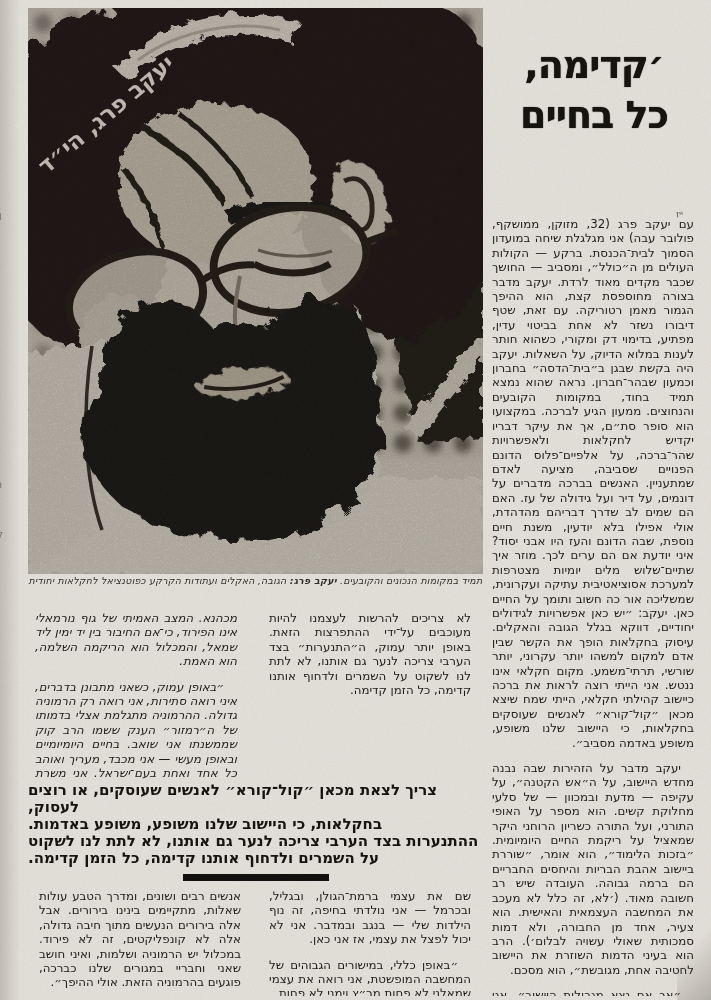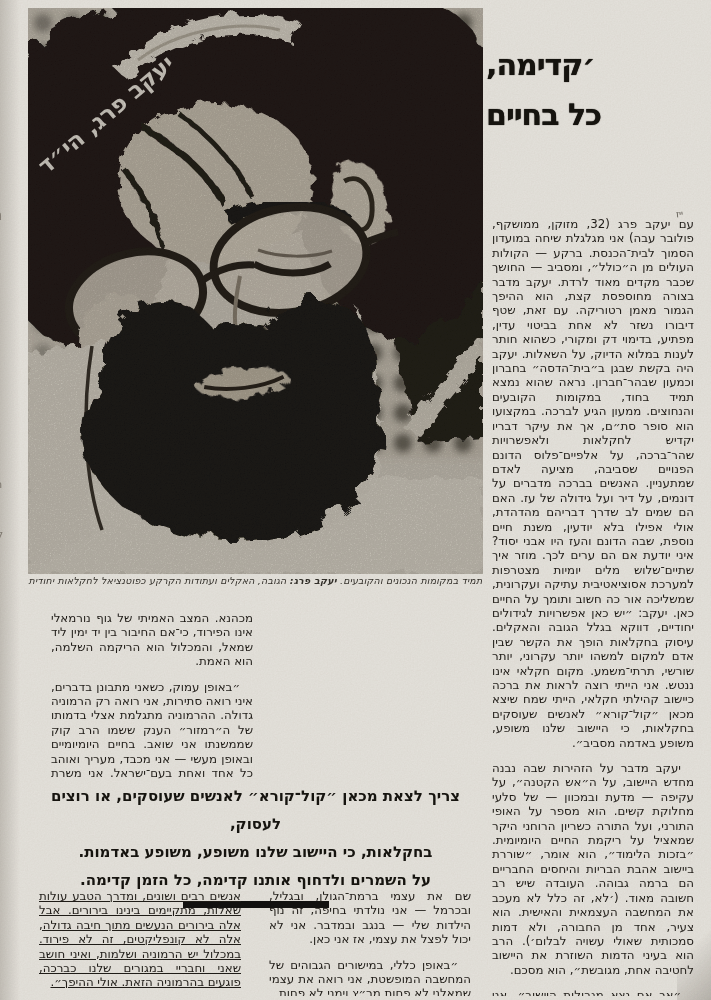--- a/index.html
+++ b/index.html
@@ -5,22 +5,22 @@
   html,body{margin:0;padding:0;}
   body{
     width:711px;height:1000px;position:relative;overflow:hidden;
     background:#e9e6e0;
     font-family:"DejaVu Sans",sans-serif;
   }
   .page{position:absolute;inset:0;direction:rtl;}
   
   .headline{
     position:absolute;left:486px;top:40px;width:216px;
-    text-align:left;font-weight:bold;color:#16140f;
-    font-size:30px;line-height:50px;letter-spacing:-1px;
+    text-align:center;font-weight:bold;color:#16140f;
+    font-size:38px;line-height:50px;letter-spacing:-1px;
     text-shadow:0 0 1px #16140f;
   }
   
   .photo{
     position:absolute;left:28px;top:8px;width:455px;height:566px;
     background:#d8d3c9;overflow:hidden;
   }
   .photo svg{display:block;}
   
   .caption{
@@ -32,28 +32,28 @@
   
   .col{
     position:absolute;width:224px;overflow:hidden;
     font-size:11.8px;line-height:14.4px;
     text-align:justify;color:#201d18;
   }
   .col p{margin:11px;text-indent:13px;}
   .col p.no-indent{text-indent:0;}
   .col-right{left:481px;top:206px;height:790px;}
   .col-mid-right{left:258px;top:600px;height:182px;}
-  .col-mid-left{left:40px;top:600px;height:182px;}
+  .col-mid-left{left:24px;top:600px;height:182px;font-style:italic;}
   .col-bot-right{left:258px;top:878px;height:118px;}
-  .col-bot-left{left:28px;top:878px;height:118px;text-decoration:underline;}
+  .col-bot-left{left:28px;top:878px;height:118px;}
   
   .pullquote{
     position:absolute;left:28px;top:782px;width:455px;
-    text-align:center;font-weight:bold;color:#16140f;
-    font-size:15px;line-height:28px;
+    text-align:left;font-weight:bold;color:#16140f;
+    font-size:15px;line-height:17px;
   }
   .pullquote .bar{
     width:146px;height:7px;background:#121110;margin:7px auto 0;
   }
   
   .edge-left{
     position:absolute;left:0;top:0;width:20px;height:1000px;
     background:linear-gradient(to right,rgba(110,104,92,.28),rgba(110,104,92,0));
     pointer-events:none;
   }
@@ -203,29 +203,31 @@
     <span>תמיד במקומות הנכונים והקובעים. </span><span class="cap-name">יעקב פרג:</span><span> הגובה, האקלים ועתודות הקרקע כפוטנציאל לחקלאות יחודית</span>
   </div>
 
   <div class="col col-right">
     <p class="no-indent">עם יעקב פרג (32, מזוקן, ממושקף, פולובר עבה) אני מגלגלת שיחה במועדון הסמוך לבית־הכנסת. ברקע — הקולות העולים מן ה״כולל״, ומסביב — החושך שכבר מקדים מאוד לרדת. יעקב מדבר בצורה מחוספסת קצת, הוא ההיפך הגמור מאמן רטוריקה. עם זאת, שטף דיבורו נשזר לא אחת בביטוי עדין, מפתיע, בדימוי דק ומקורי, כשהוא חותר לענות במלוא הדיוק, על השאלות. יעקב היה בקשת שבגן ב״בית־הדסה״ בחברון וכמעון שבהר־חברון. נראה שהוא נמצא תמיד בחוד, במקומות הקובעים והנחוצים. ממעון הגיע לברכה. במקצועו הוא סופר סת״ם, אך את עיקר דבריו יקדיש לחקלאות ולאפשרויות שהר־ברכה, על אלפיים־פלוס הדונם הפנויים שסביבה, מציעה לאדם שמתעניין. האנשים בברכה מדברים על דונמים, על דיר ועל גידולה של עז. האם הם שמים לב שדרך דבריהם מהדהדת, אולי אפילו בלא יודעין, משנת חיים נוספת, שבה הדונם והעז היו אבני יסוד? איני יודעת אם הם ערים לכך. מוזר איך שתיים־שלוש מלים יומיות מצטרפות למערכת אסוציאטיבית עתיקה ועקרונית, שמשליכה אור כה חשוב ותומך על החיים כאן. יעקב: ״יש כאן אפשרויות לגידולים יחודיים, דווקא בגלל הגובה והאקלים. עיסוק בחקלאות הופך את הקשר שבין אדם למקום למשהו יותר עקרוני, יותר שורשי, תרתי־משמע. מקום חקלאי אינו ננטש. אני הייתי רוצה לראות את ברכה כיישוב קהילתי חקלאי, הייתי שמח שיצא מכאן ״קול־קורא״ לאנשים שעוסקים בחקלאות, כי היישוב שלנו משופע, משופע באדמה מסביב״.</p>
     <p>יעקב מדבר על הזהירות שבה נבנה מחדש היישוב, על ה״אש הקטנה״, על עקיפה — מדעת ובמכוון — של סלעי מחלוקת קשים. הוא מספר על האופי התורני, ועל התורה כשריון הרוחני היקר שמאציל על ריקמת החיים היומיומית. ״בזכות הלימוד״, הוא אומר, ״שוררת ביישוב אהבת הבריות והיחסים החבריים הם ברמה גבוהה. העובדה שיש רב חשובה מאוד. (׳לא, זה כלל לא מעכב את המחשבה העצמאית והאישית. הוא צעיר, אחד מן החבורה, ולא דמות סמכותית שאולי עשויה לבלום׳). הרב הוא בעיני הדמות השוזרת את היישוב לחטיבה אחת, מגובשת״, הוא מסכם.</p>
     <p>״אך אם נצא מגבולות היישוב״, אני מקשה, ״מסביב האינתיפאדה והמחלוקת בעם על יש״ע. איך אתה עונה, אפילו בינך לבין עצמך, על השאלות שהמצב מעורר״. יעקב: ״תראי, במישור היומיומי אנחנו, וגם עם־ישראל, לא צריכים לראות באינתיפאדה הפרעה. אנחנו צריכים להמשיך לנסוע, לבנות, ולחיות כרגיל. אנחנו מוקפים בבעיות כל הזמן, אז אנחנו</p>
   </div>
 
   <div class="col col-mid-right">
+    <p class="no-indent">לא צריכים להרשות לעצמנו להיות מעוכבים על־ידי ההתפרצות הזאת. באופן יותר עמוק, ה״התנערות״ בצד הערבי צריכה לנער גם אותנו, לא לתת לנו לשקוט על השמרים ולדחוף אותנו קדימה, כל הזמן קדימה.</p>
   </div>
   <div class="col col-mid-left">
     <p class="no-indent">מכהנא. המצב האמיתי של גוף נורמאלי אינו הפירוד, כי־אם החיבור בין יד ימין ליד שמאל, והמכלול הוא הריקמה השלמה, הוא האמת.</p>
     <p>״באופן עמוק, כשאני מתבונן בדברים, איני רואה סתירות, אני רואה רק הרמוניה גדולה. ההרמוניה מתגלמת אצלי בדמותו של ה״רמזור״ הענק ששמו הרב קוק שממשנתו אני שואב. בחיים היומיומיים ובאופן מעשי — אני מכבד, מעריך ואוהב כל אחד ואחת בעם־ישראל. אני משרת בצבא ופוגש שם</p>
   </div>
 
   <div class="pullquote">
     <div>צריך לצאת מכאן ״קול־קורא״ לאנשים שעוסקים, או רוצים לעסוק,</div>
     <div>בחקלאות, כי היישוב שלנו משופע, משופע באדמות.</div>
+    <div>ההתנערות בצד הערבי צריכה לנער גם אותנו, לא לתת לנו לשקוט</div>
     <div>על השמרים ולדחוף אותנו קדימה, כל הזמן קדימה.</div>
     <div class="bar"></div>
   </div>
 
   <div class="col col-bot-right">
     <p class="no-indent">שם את עצמי ברמת־הגולן, ובגליל, ובכרמל — אני נולדתי בחיפה, זה נוף הילדות שלי — בנגב ובמדבר. אני לא יכול לפצל את עצמי, אז אני כאן.</p>
     <p>״באופן כללי, במישורים הגבוהים של המחשבה המופשטת, אני רואה את עצמי שמאלני לא פחות מר״ץ וימני לא פחות</p>
   </div>
   <div class="col col-bot-left">
     <p class="no-indent">אנשים רבים ושונים, ומדרך הטבע עולות שאלות, מתקיימים בינינו בירורים. אבל אלה בירורים הנעשים מתוך חיבה גדולה, אלה לא קונפליקטים, זה לא פירוד. במכלול יש הרמוניה ושלמות, ואיני חושב שאני וחבריי במגורים שלנו כברכה, פוגעים בהרמוניה הזאת. אולי ההיפך״.</p>

